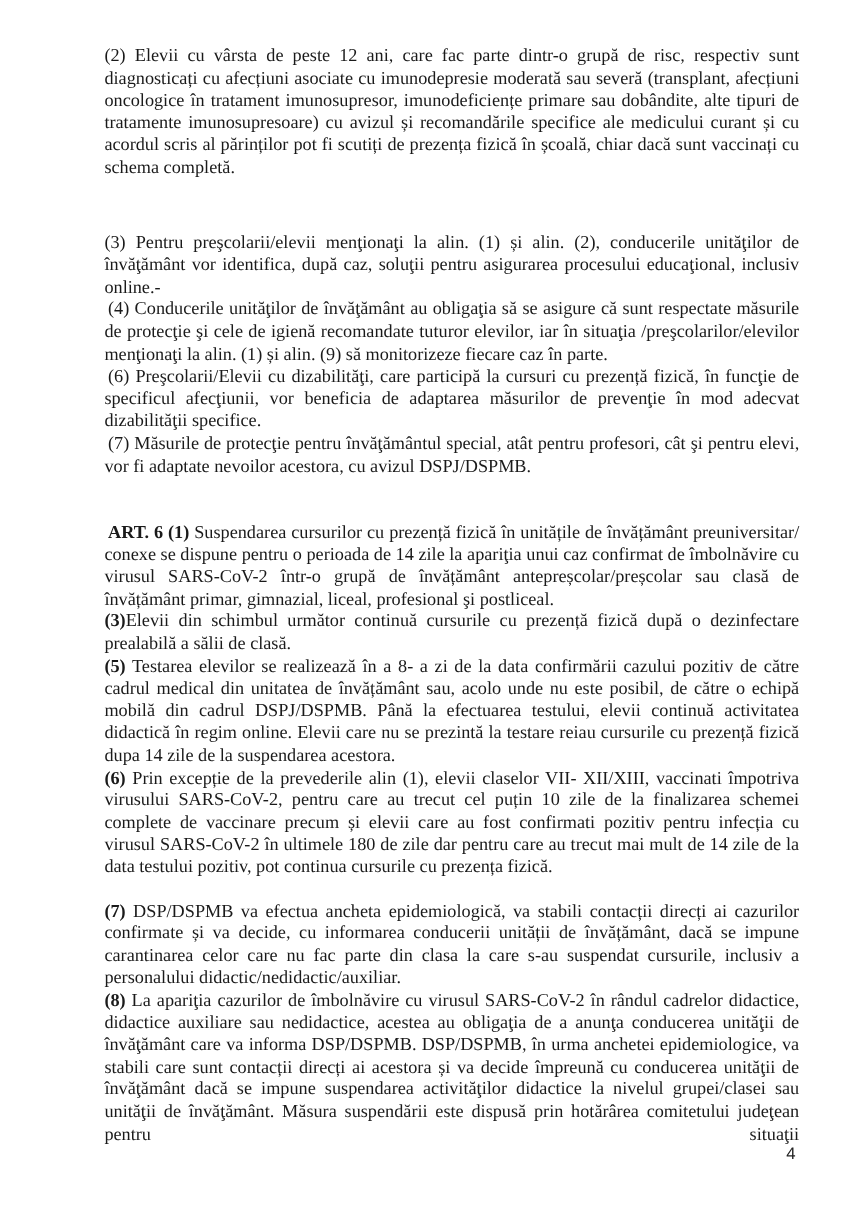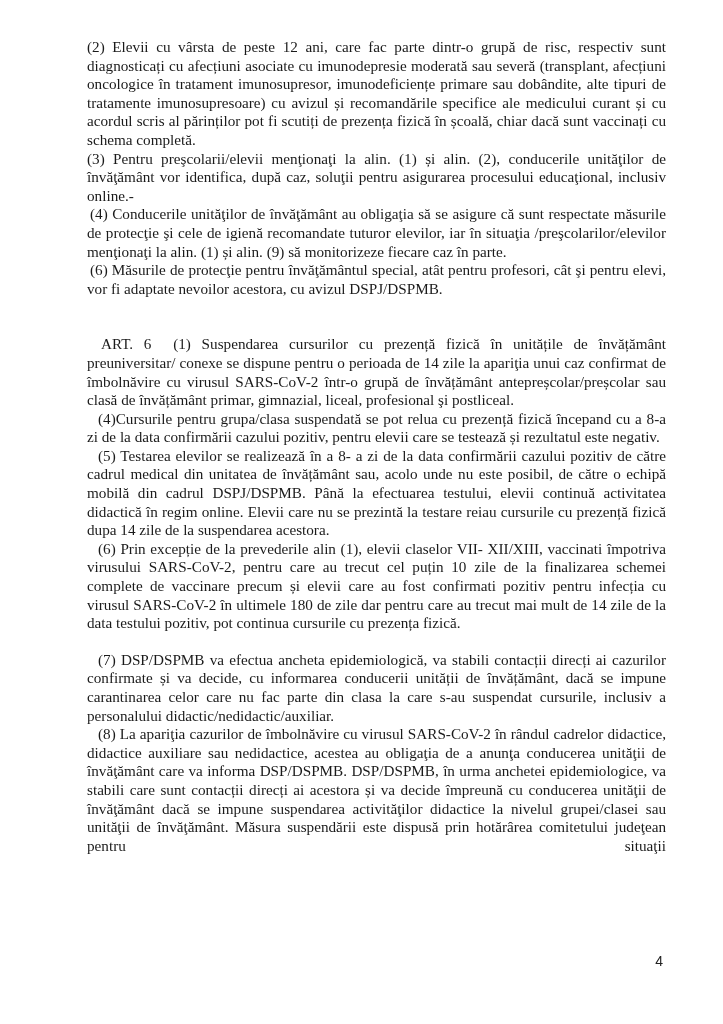--- a/index.html
+++ b/index.html
@@ -22,56 +22,58 @@
       width: 579px;
       font-size: 15.2px;
       line-height: 18.6px;
     }
     .para {
       margin: 0;
       text-align: justify;
     }
     .para.last-ragged {
       text-align-last: left;
+      margin-top: 44px;
     }
     .indent1 { text-indent: 3px; }
     .gap-art {
       height: 37px;
     }
     .gap-small {
       height: 18px;
     }
-    b { font-weight: normal; margin-left: 11px; }
+    b { font-weight: bold; }
     .page-number {
       position: absolute;
       right: 60px;
       top: 953px;
       font-size: 14px;
       font-family: "Liberation Sans", "DejaVu Sans", sans-serif;
       color: #222;
     }
   </style>
 </head>
 <body>
 
 <div class="page">
 
   <p class="para">(2) Elevii cu vârsta de peste 12 ani, care fac parte dintr-o grupă de risc, respectiv sunt diagnosticați cu afecțiuni asociate cu imunodepresie moderată sau severă (transplant, afecțiuni oncologice în tratament imunosupresor, imunodeficiențe primare sau dobândite, alte tipuri de tratamente imunosupresoare) cu avizul și recomandările specifice ale medicului curant și cu acordul scris al părinților pot fi scutiți de prezența fizică în școală, chiar dacă sunt vaccinați cu schema completă.</p>
   <p class="para last-ragged">(3) Pentru preşcolarii/elevii menţionaţi la alin. (1) și alin. (2), conducerile unităţilor de învăţământ vor identifica, după caz, soluţii pentru asigurarea procesului educaţional, inclusiv online.-</p>
   <p class="para indent1"> (4) Conducerile unităţilor de învăţământ au obligaţia să se asigure că sunt respectate măsurile de protecţie şi cele de igienă recomandate tuturor elevilor, iar în situaţia /preşcolarilor/elevilor menţionaţi la alin. (1) și alin. (9) să monitorizeze fiecare caz în parte.</p>
-  <p class="para indent1"> (6) Măsurile de protecţie pentru învăţământul special, atât pentru profesori, cât şi pentru elevi, vor fi adaptate nevoilor acestora, cu avizul DSPJ/DSPMB.</p>
+  <p class="para indent1"> (6) Preşcolarii/Elevii cu dizabilităţi, care participă la cursuri cu prezență fizică, în funcţie de specificul afecţiunii, vor beneficia de adaptarea măsurilor de prevenţie în mod adecvat dizabilităţii specifice.</p>
+  <p class="para indent1"> (7) Măsurile de protecţie pentru învăţământul special, atât pentru profesori, cât şi pentru elevi, vor fi adaptate nevoilor acestora, cu avizul DSPJ/DSPMB.</p>
 
   <div class="gap-art"></div>
 
   <p class="para indent1">
     <b>ART. 6</b>
     <b>(1)</b><span> Suspendarea cursurilor cu prezență fizică în unitățile de învățământ preuniversitar/ conexe se  dispune pentru o perioada de 14 zile la apariţia unui caz confirmat de îmbolnăvire cu virusul SARS-CoV-2 într-o grupă de învățământ antepreșcolar/preșcolar sau clasă de învățământ primar, gimnazial, liceal, profesional şi postliceal.</span>
   </p>
   <p class="para">
-    <b>(4)</b><span>Cursurile pentru grupa/clasa suspendată se pot relua cu prezență fizică începand cu a 8-a zi  de la data confirmării cazului pozitiv, pentru elevii care se testează și rezultatul este negativ.</span>
+    <b>(3)</b><span>Elevii din schimbul următor continuă cursurile cu prezență fizică după o dezinfectare prealabilă a sălii de clasă.</span>
   </p>
   <p class="para">
     <b>(5)</b><span> Testarea elevilor se realizează în a 8- a zi de la data confirmării cazului pozitiv de către cadrul medical din unitatea de învățământ sau, acolo unde nu este posibil, de către o echipă mobilă din cadrul DSPJ/DSPMB. Până la efectuarea testului, elevii continuă activitatea didactică în regim online. Elevii care nu se prezintă la testare reiau cursurile cu prezență fizică dupa 14 zile de la suspendarea acestora.</span>
   </p>
   <p class="para">
     <b>(6)</b><span> Prin excepție de la prevederile alin (1), elevii claselor VII- XII/XIII,   vaccinati împotriva virusului SARS-CoV-2, pentru care au trecut cel puțin 10 zile de la finalizarea schemei complete de vaccinare precum și elevii care au fost confirmati pozitiv pentru infecția cu virusul SARS-CoV-2 în ultimele 180 de zile dar pentru care au trecut mai mult de 14 zile de la data testului pozitiv,  pot continua cursurile cu prezența fizică.</span>
   </p>
 
   <div class="gap-small"></div>
 

